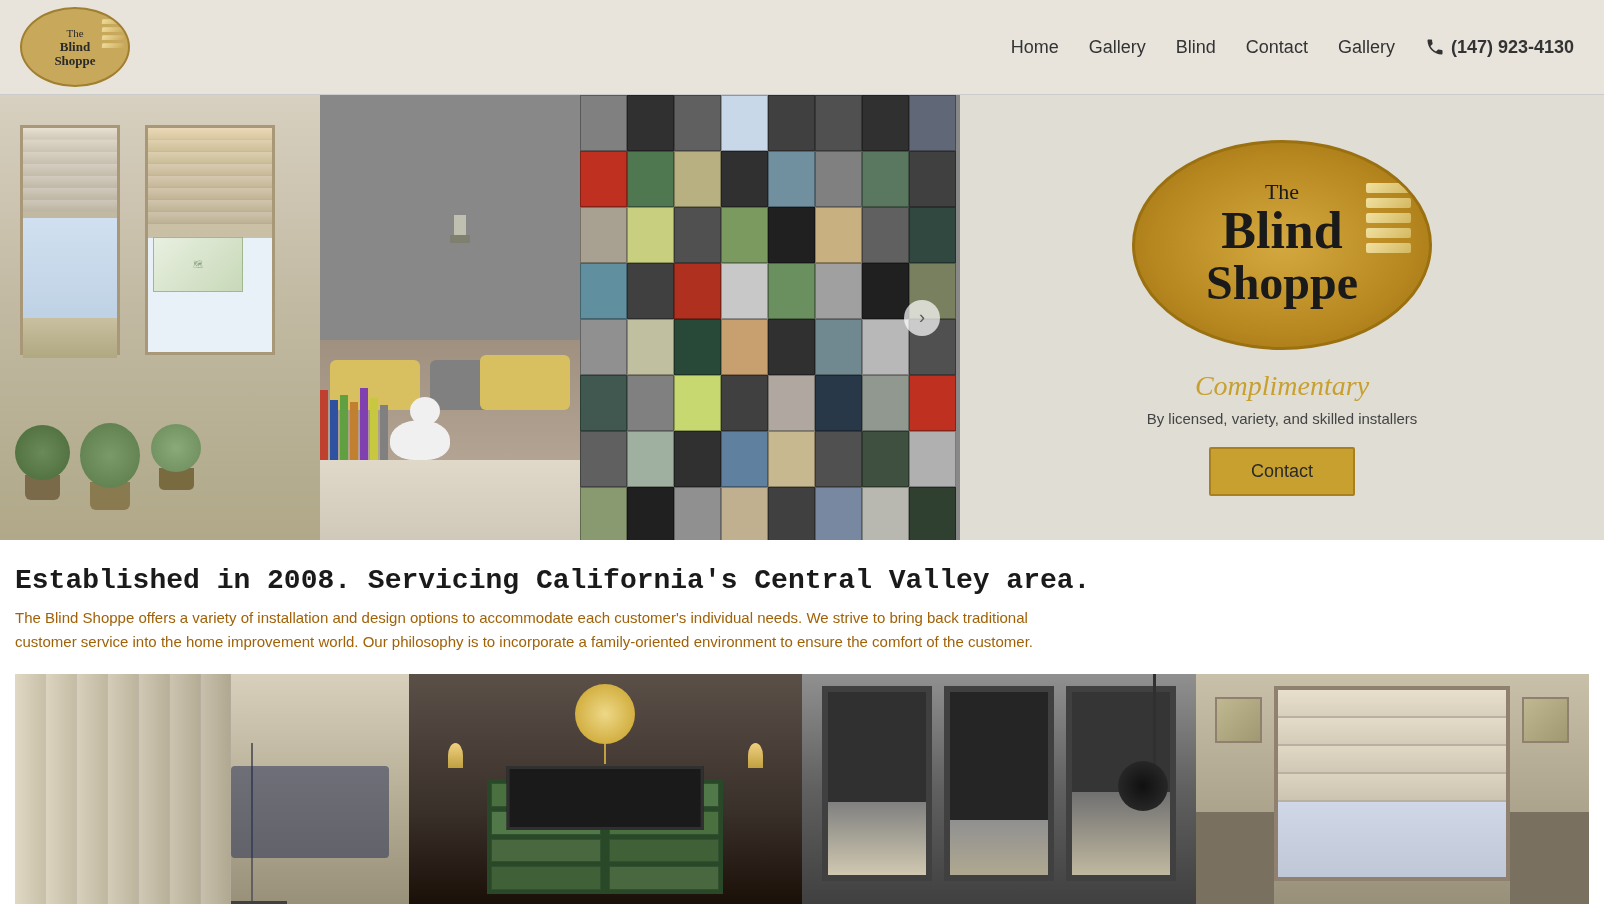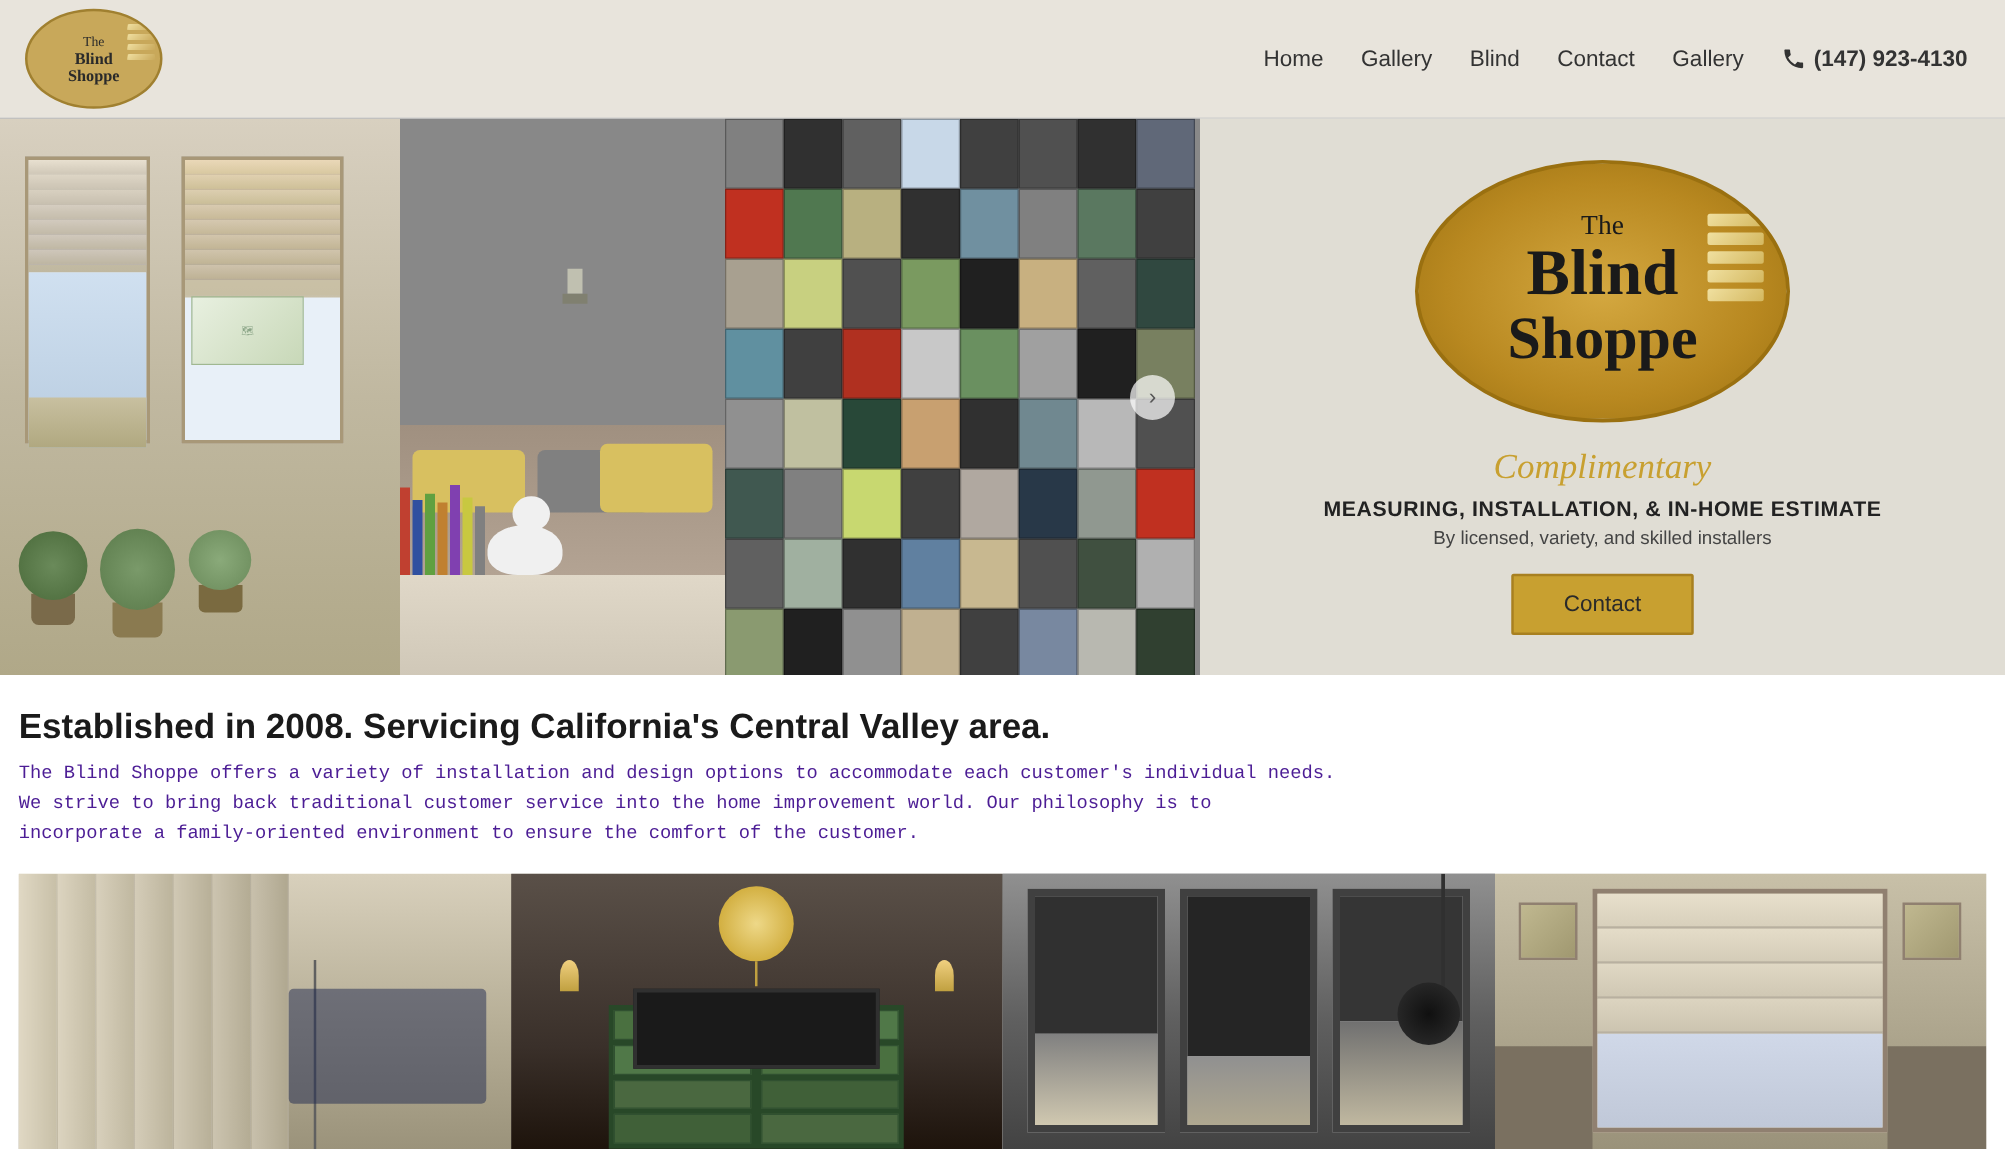--- a/index.html
+++ b/index.html
@@ -210,28 +210,27 @@
     
     .main-content {
       padding: 25px 15px 20px 15px;
       max-width: 1604px;
     }
     .established-title {
       font-size: 28px;
       font-weight: bold;
       color: #1a1a1a;
       margin-bottom: 10px;
-      font-family: Liberation Sans, sans-serif;
+      font-family: Liberation Mono, monospace;
     }
     .established-desc {
       font-size: 15px;
-      color: #4c1d95;
+      color: #a16207;
       max-width: 1060px;
       line-height: 1.6;
-      font-family: Liberation Mono, monospace;
     }
 
     
     .gallery-row {
       display: flex;
       width: 100%;
       height: 230px;
       margin-top: 20px;
       gap: 0;
     }
@@ -473,21 +472,20 @@
       </div>
       <div class="promo-logo-blinds">
         <div class="promo-blinds-slat"></div>
         <div class="promo-blinds-slat"></div>
         <div class="promo-blinds-slat"></div>
         <div class="promo-blinds-slat"></div>
         <div class="promo-blinds-slat"></div>
       </div>
     </div>
     <div class="promo-complimentary">Complimentary</div>
-    <div class="promo-services">MEASURING, INSTALLATION, &amp; IN-HOME ESTIMATE</div>
     <div class="promo-sub">By licensed, variety, and skilled installers</div>
     <button class="contact-btn">Contact</button>
   </div>
 </section>
 
 <main class="main-content">
   <h2 class="established-title">Established in 2008. Servicing California's Central Valley area.</h2>
   <p class="established-desc">The Blind Shoppe offers a variety of installation and design options to accommodate each customer's individual needs. We strive to bring back traditional customer service into the home improvement world. Our philosophy is to incorporate a family-oriented environment to ensure the comfort of the customer.</p>
 
   <div class="gallery-row">

